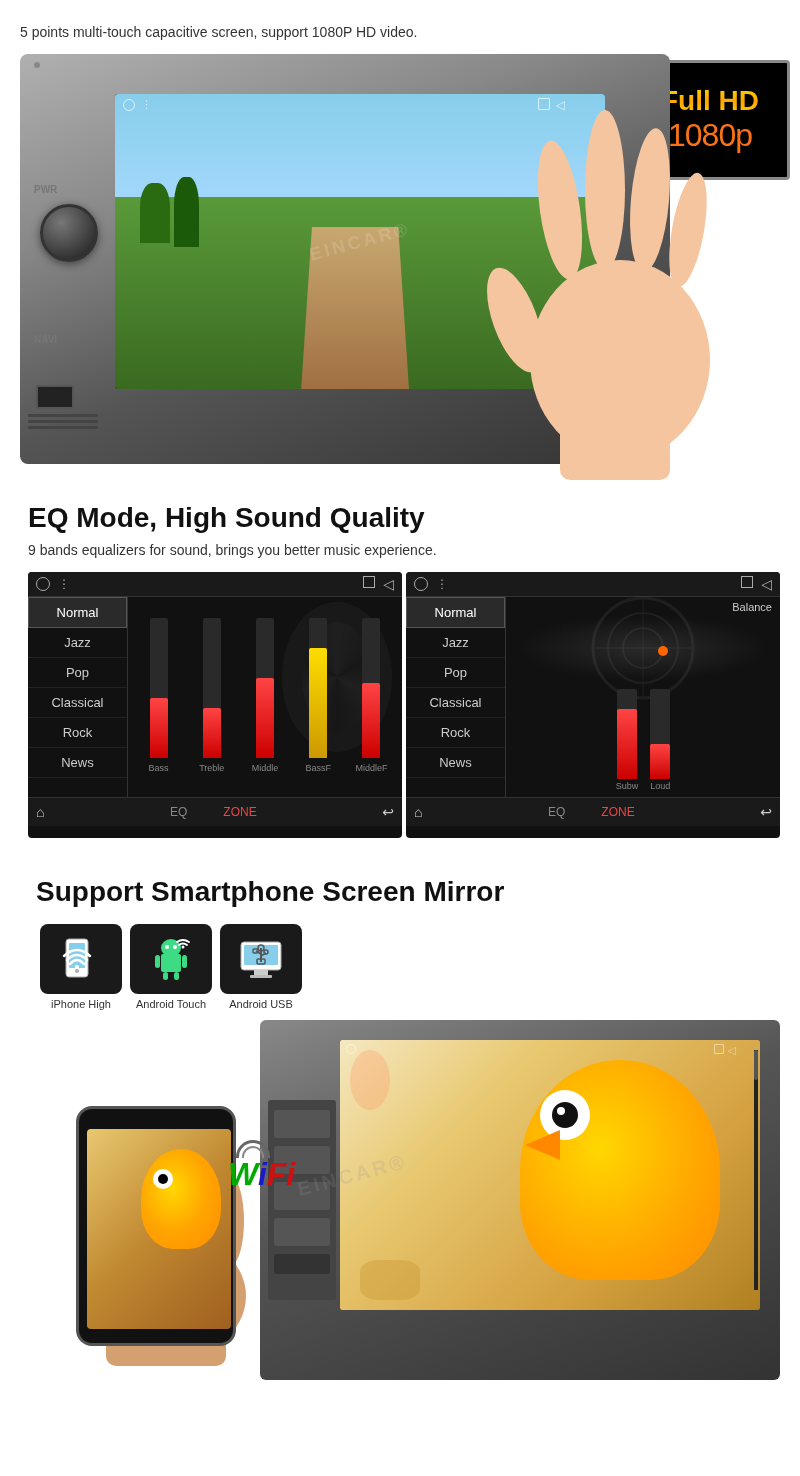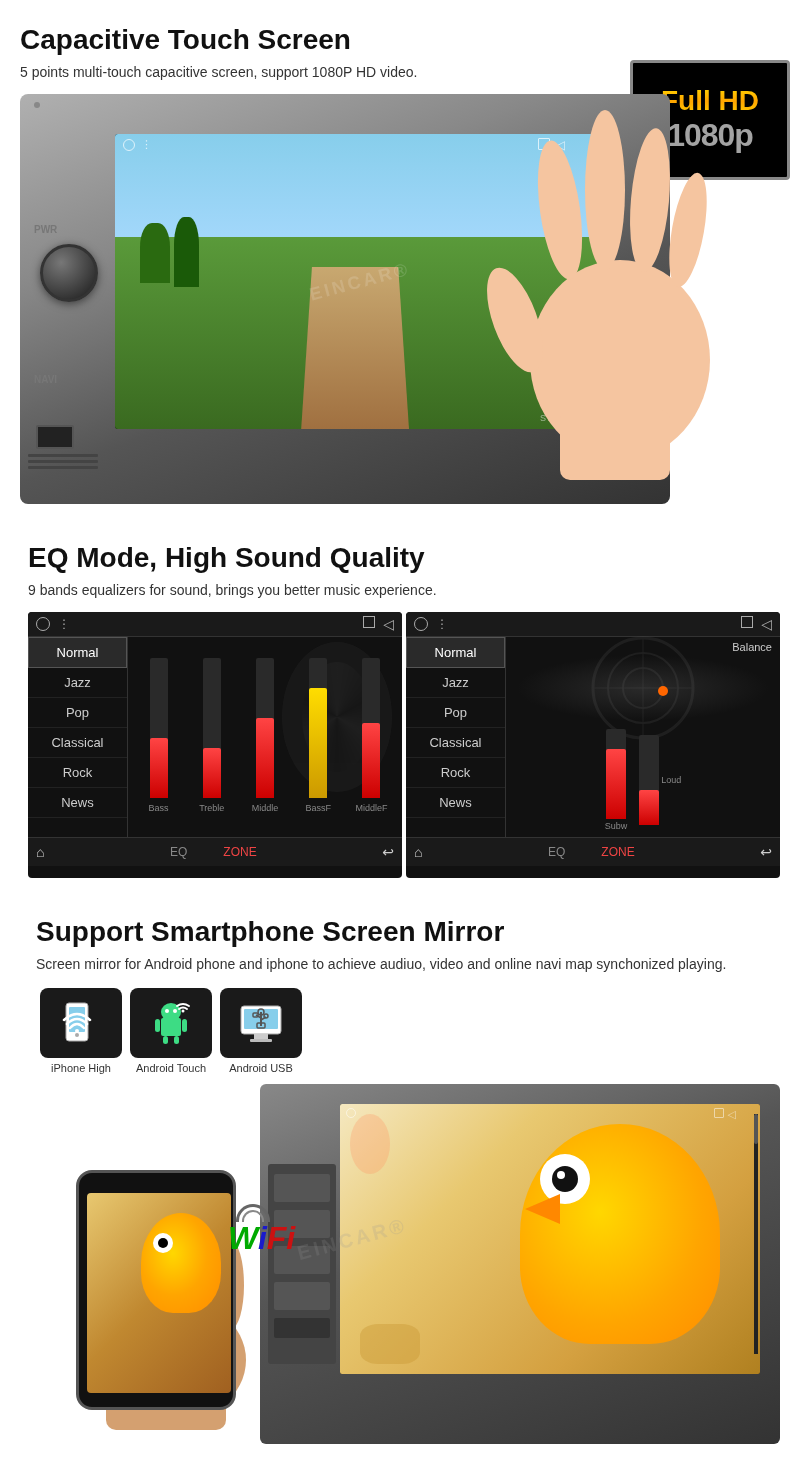--- a/index.html
+++ b/index.html
@@ -44,22 +44,22 @@
       font-size: 28px;
       font-weight: bold;
       background: linear-gradient(180deg, #FFD700, #FFA500, #FFD700);
       -webkit-background-clip: text;
       -webkit-text-fill-color: transparent;
       background-clip: text;
       line-height: 1.1;
     }
     .fullhd-sub {
       font-size: 32px;
-      font-weight: bold;
-      color: #a3a3a3;
+      font-weight: normal;
+      color: #f97316;
       letter-spacing: -1px;
     }
     .watermark {
       position: absolute;
       color: rgba(200,200,200,0.25);
       font-size: 22px;
       font-weight: bold;
       letter-spacing: 4px;
       pointer-events: none;
     }
@@ -195,21 +195,20 @@
     .mirror-icon-label {
       font-size: 11px;
       color: #333;
       text-align: center;
     }
   </style>
 </head>
 <body>
 
 <div class="section-touch">
-  <div class="section-title">Capacitive Touch Screen</div>
   <div class="section-desc">5 points multi-touch capacitive screen, support 1080P HD video.</div>
 
   <div class="fullhd-badge">
     <div class="fullhd-text">Full HD</div>
     <div class="fullhd-sub">1080p</div>
   </div>
 
   <div style="position:relative; width:650px; height:410px; background:linear-gradient(160deg,#b0b0b0 0%,#888 30%,#555 60%,#333 100%); border-radius:8px; overflow:hidden; margin-top:10px;">
 
     <div class="watermark" style="top:40%; left:30%; transform:rotate(-15deg);">EINCAR®</div>
@@ -388,21 +387,21 @@
             <div style="position:absolute;width:10px;height:10px;border-radius:50%;background:#ff6600;top:55%;left:58%;transform:translate(-50%,-50%);"></div>
           </div>
 
           <div style="display:flex;gap:12px;justify-content:center;padding:0 10px 6px 10px;">
             <div style="display:flex;flex-direction:column;align-items:center;gap:2px;">
               <div style="width:20px;height:90px;background:#2a2a2a;border-radius:2px;position:relative;display:flex;flex-direction:column;justify-content:flex-end;">
                 <div style="height:70px;background:linear-gradient(180deg,#ff4444,#cc0000);border-radius:2px 2px 0 0;"></div>
               </div>
               <div style="font-size:9px;color:#888;">Subw</div>
             </div>
-            <div style="display:flex;flex-direction:row;align-items:center;gap:2px;">
+            <div style="display:flex;flex-direction:column;align-items:center;gap:2px;">
               <div style="width:20px;height:90px;background:#2a2a2a;border-radius:2px;position:relative;display:flex;flex-direction:column;justify-content:flex-end;">
                 <div style="height:35px;background:linear-gradient(180deg,#ff4444,#cc0000);border-radius:2px 2px 0 0;"></div>
               </div>
               <div style="font-size:9px;color:#888;">Loud</div>
             </div>
           </div>
         </div>
       </div>
       <div class="eq-footer">
         <div class="eq-footer-home">⌂</div>
@@ -411,21 +410,20 @@
         <div class="eq-footer-back">↩</div>
       </div>
       <div style="height:12px;background:linear-gradient(180deg,#111,transparent);opacity:0.5;"></div>
     </div>
 
   </div>
 </div>
 
 <div class="section-mirror">
   <div class="section-title">Support Smartphone Screen Mirror</div>
-  <div class="section-desc">Screen mirror for Android phone and iphone to achieve audiuo, video and online navi map synchonized playing.</div>
 
   <div class="mirror-icons-row">
 
     <div class="mirror-icon-item">
       <div class="mirror-icon-box" style="background:#1a1a1a;">
 
         <svg width="50" height="50" viewBox="0 0 50 50">
           <rect x="10" y="5" width="22" height="38" rx="3" fill="#fff" stroke="#aaa" stroke-width="1"></rect>
           <rect x="13" y="9" width="16" height="25" rx="1" fill="#87CEEB"></rect>
           <circle cx="21" cy="37" r="2" fill="#aaa"></circle>

